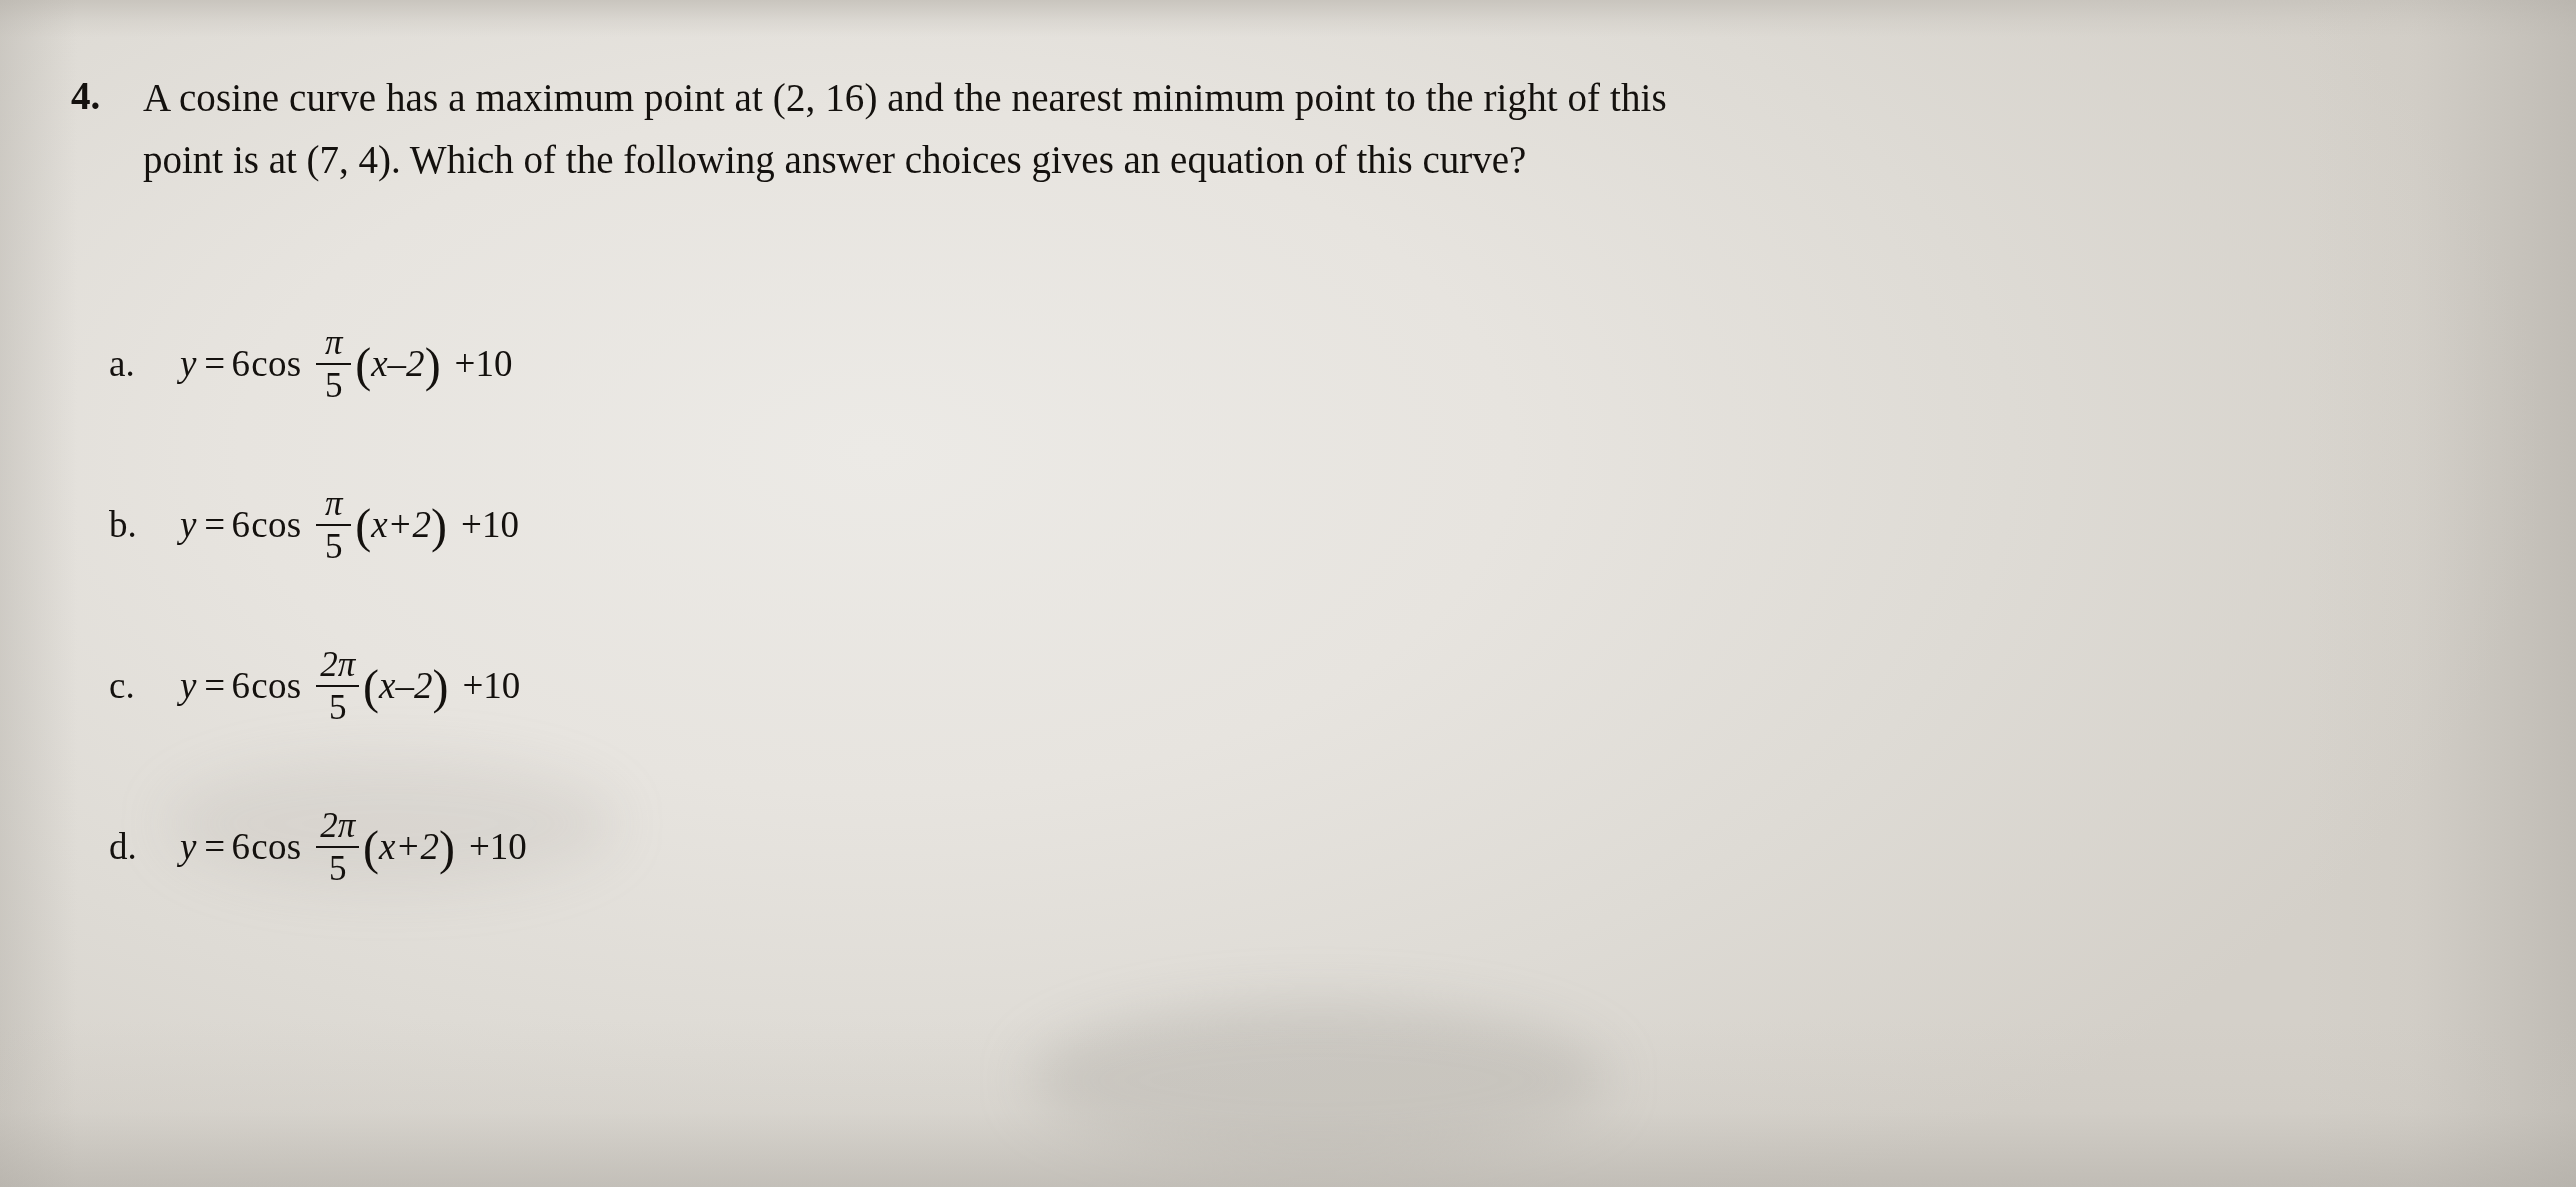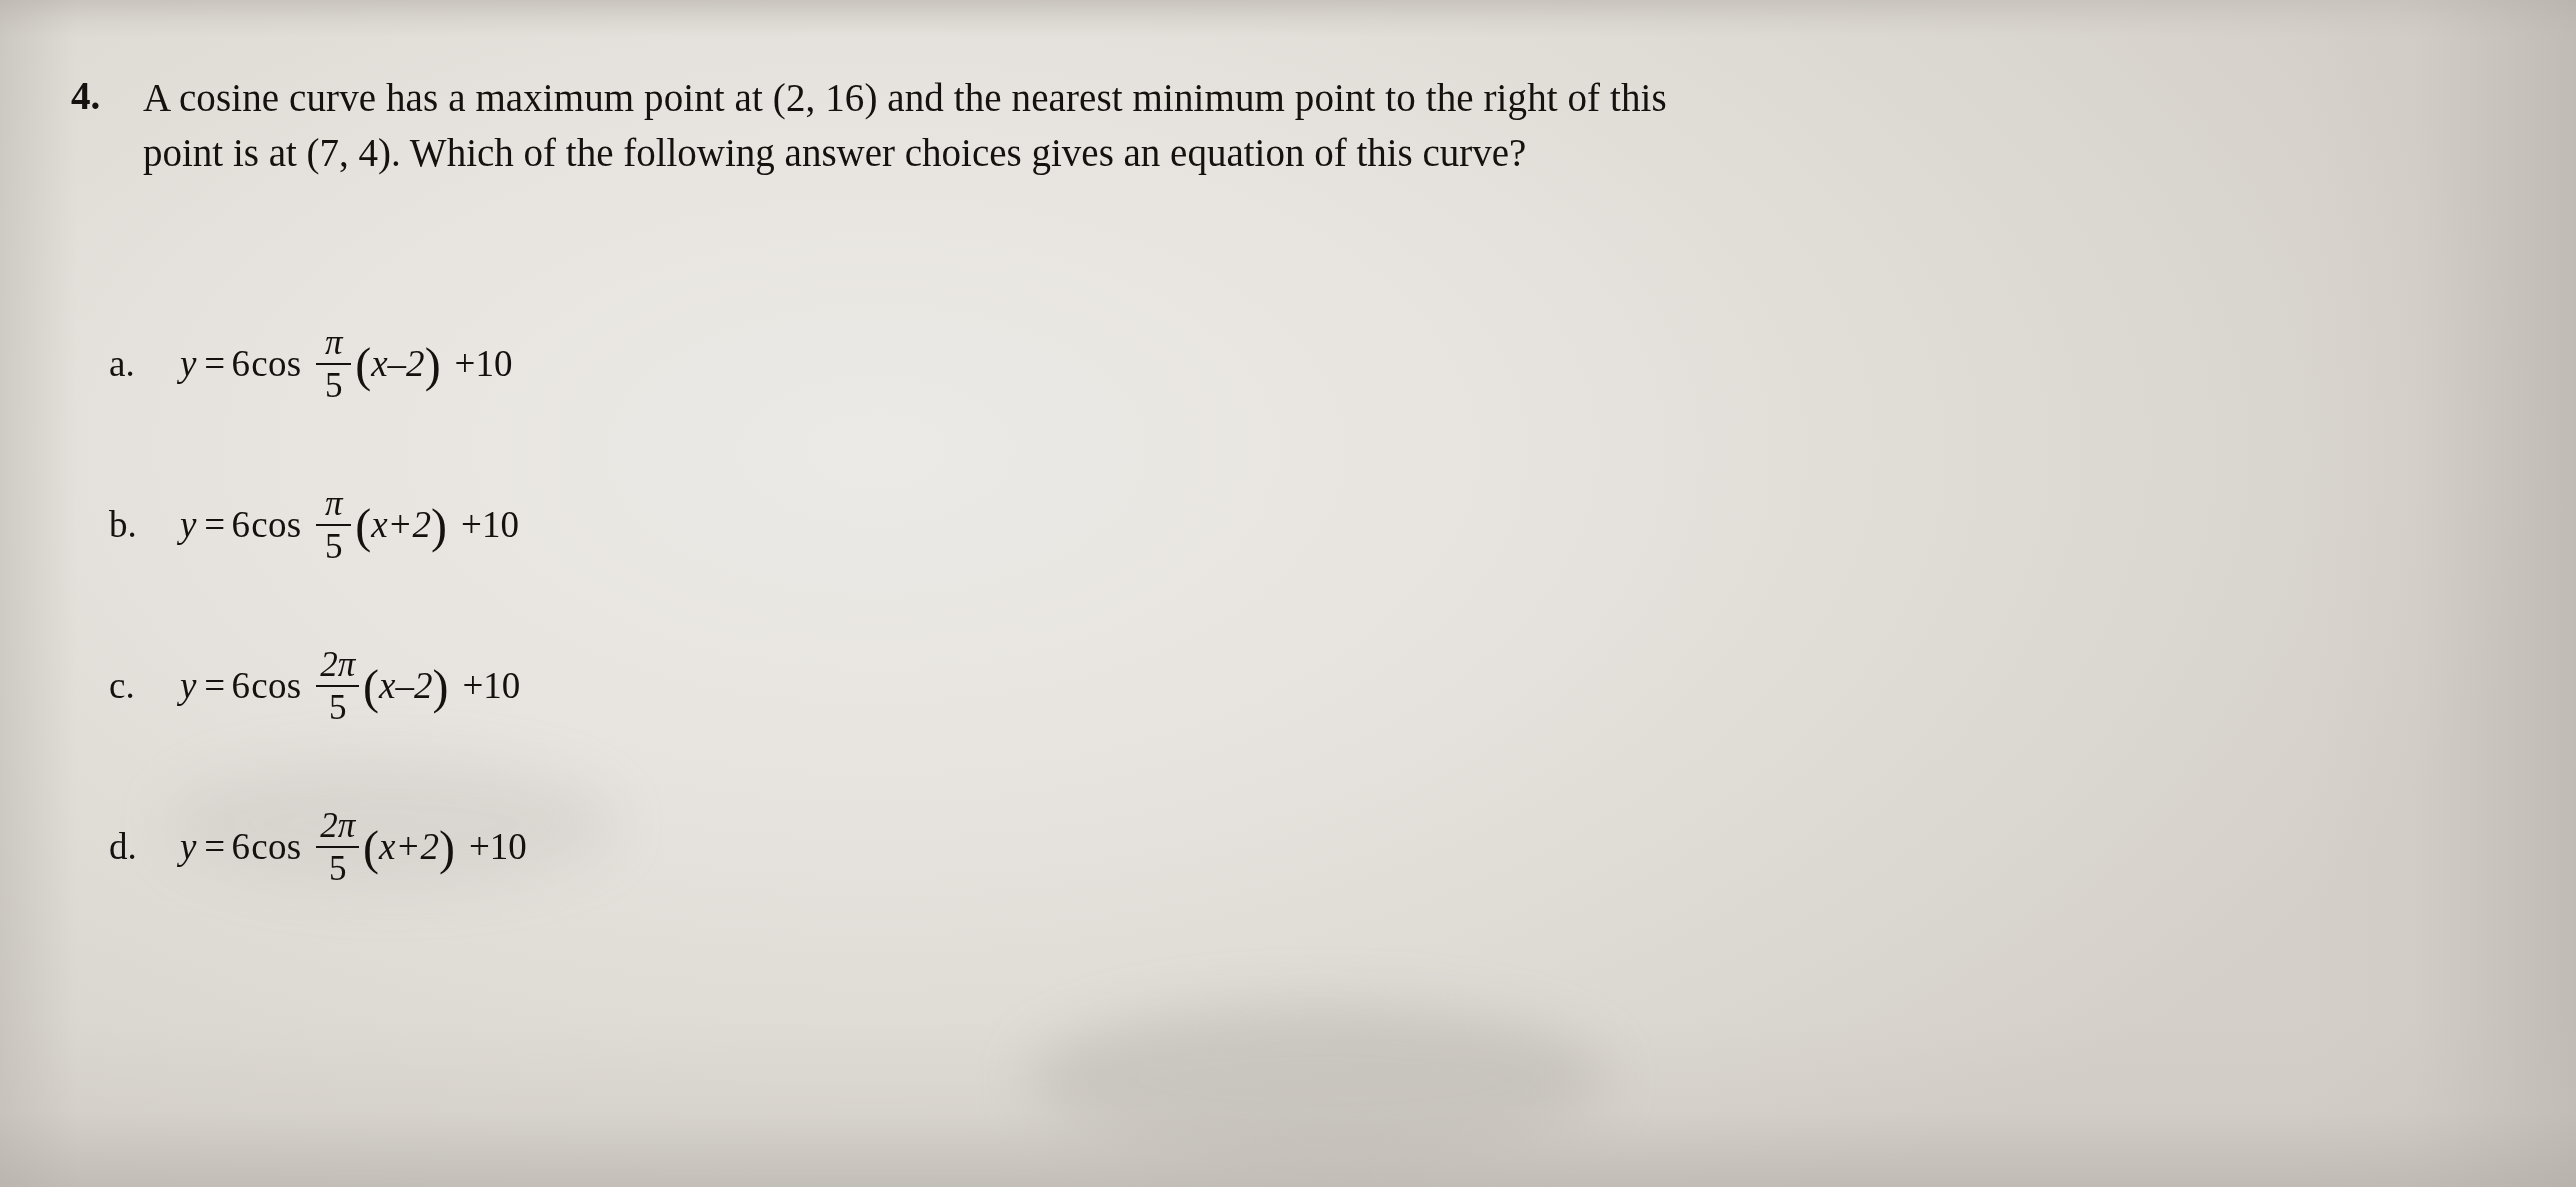--- a/index.html
+++ b/index.html
@@ -91,21 +91,21 @@
     font-weight: 400;
     color: #14110e;
     letter-spacing: 0.1px;
     text-align: center;
   }
   .q-line2 {
     margin-left: 72px;
     font-size: 39px;
     line-height: 53px;
     color: #14110e;
-    margin-top: 2px;
+    margin-top: 9px;
   }
 
   
   .choices {
     position: absolute;
     left: 109px;
     top: 283px;
     width: 1929px;
   }
   .choice {

